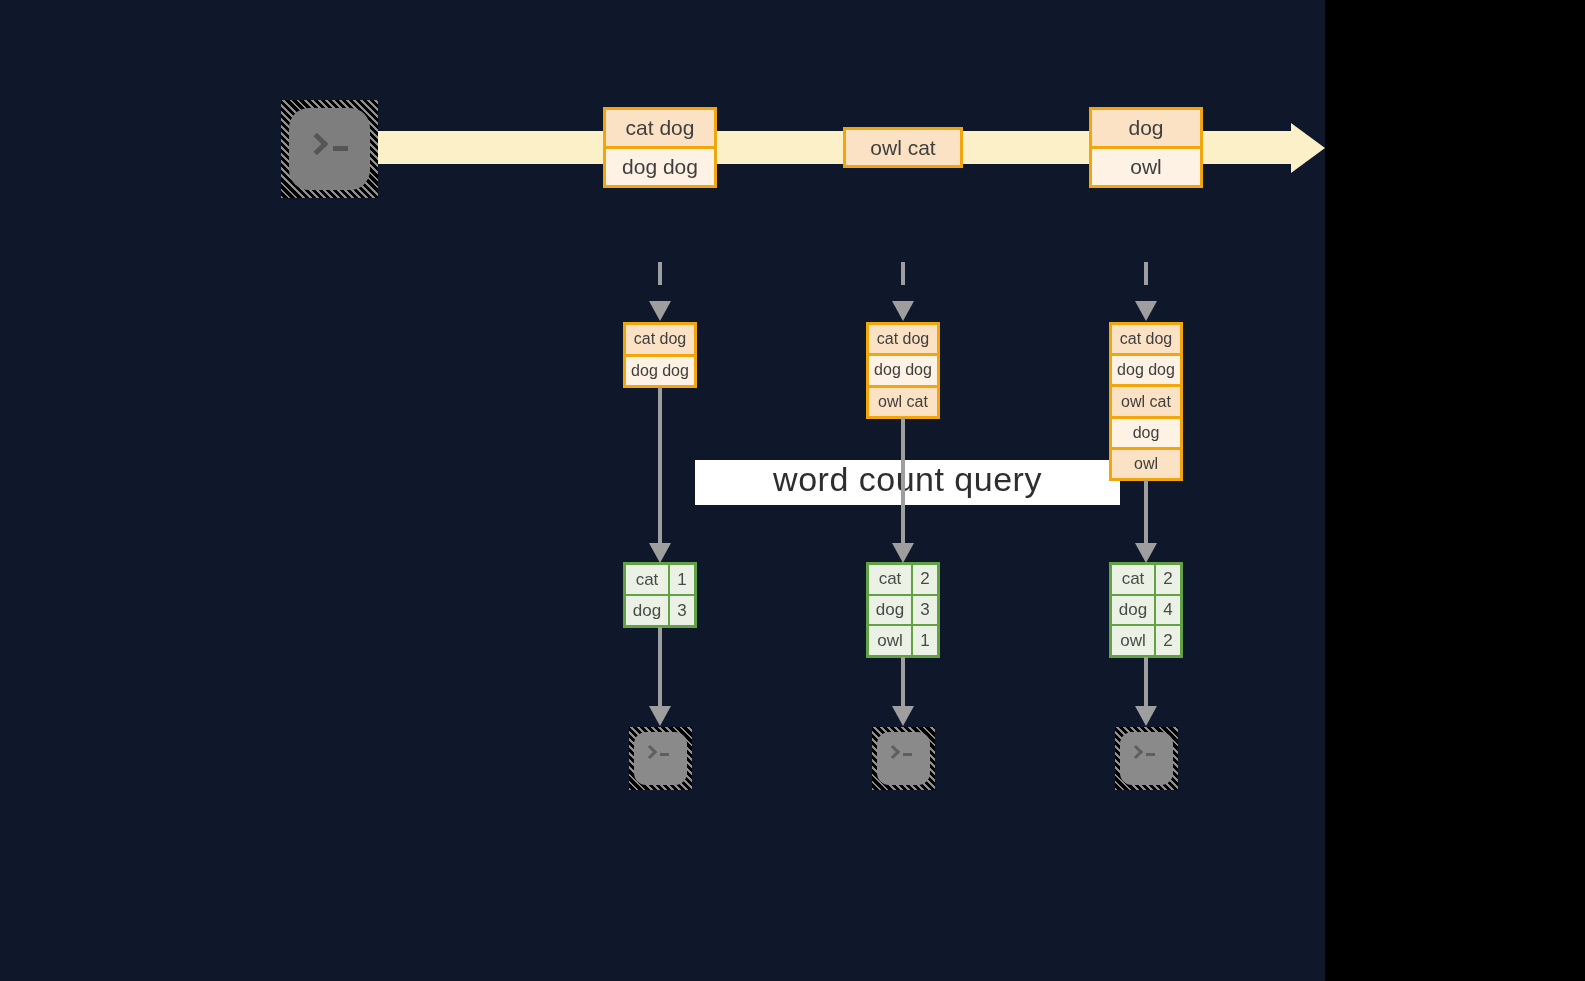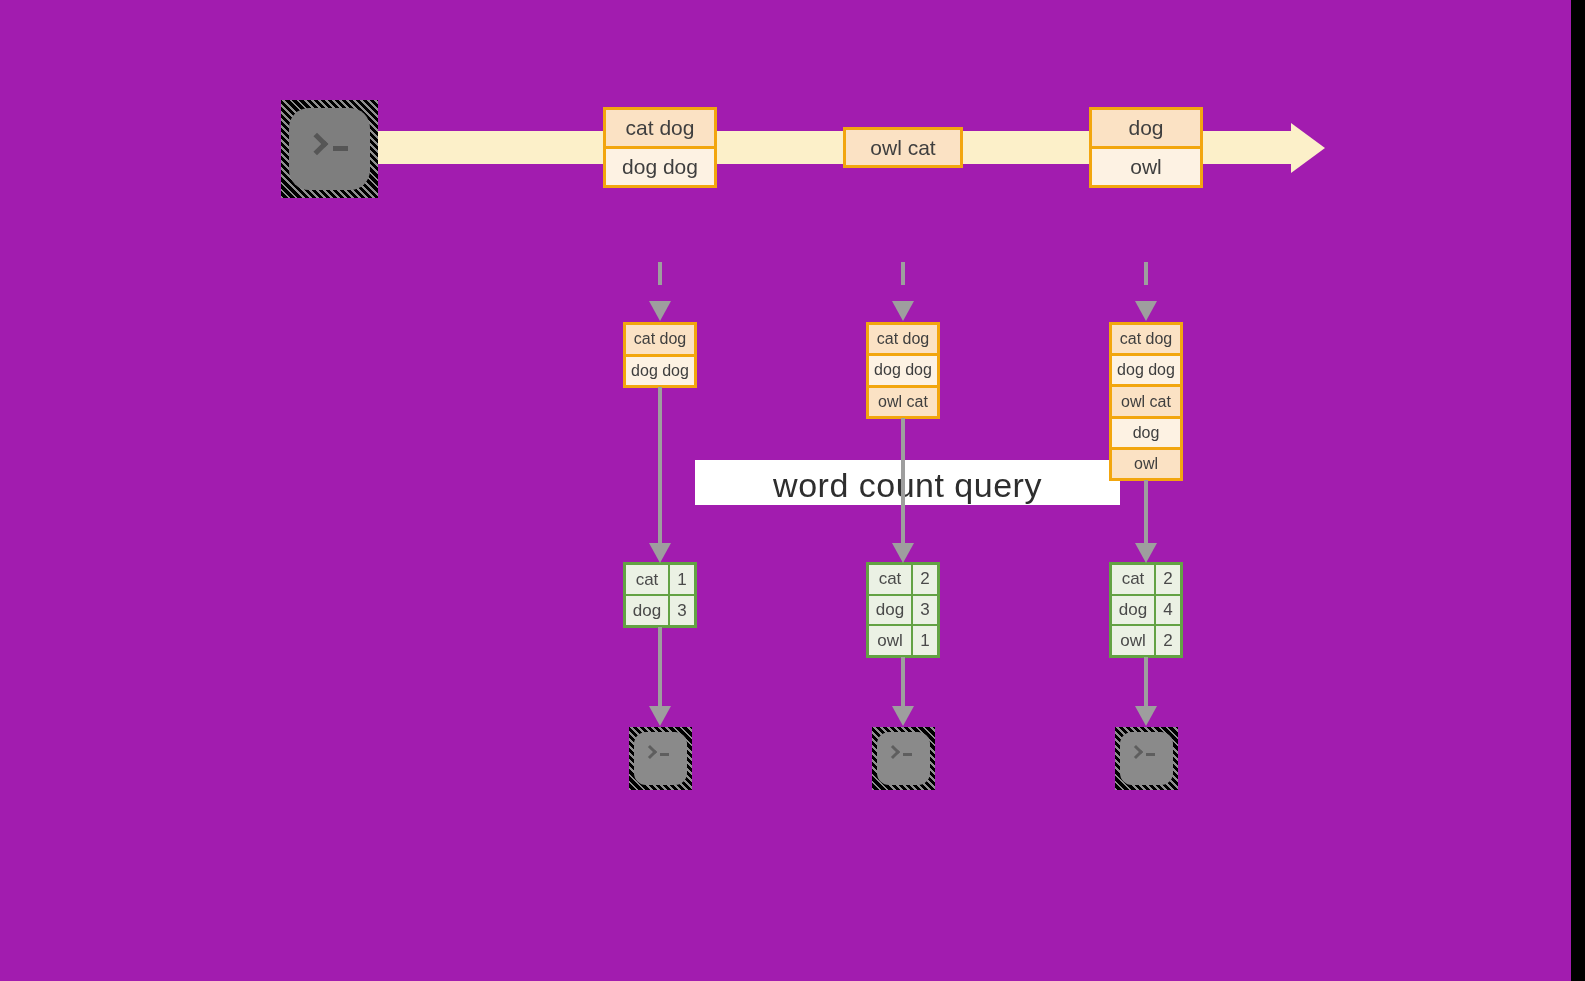--- a/index.html
+++ b/index.html
@@ -1,17 +1,17 @@
 <!DOCTYPE html>
 <html><head>
 <meta charset="utf-8">
 <style>
   html,body{margin:0;padding:0;background:#000;}
   body{font-family:"Liberation Sans","DejaVu Sans",sans-serif;}
-  #stage{position:relative;width:1571px;height:981px;background:#a21caf;overflow:hidden;}
+  #stage{position:relative;width:1325px;height:981px;background:#0f172a;overflow:hidden;}
   .abs{position:absolute;}
 
   
   .band{background:#FCF0C9;z-index:1;}
   .bandhead{width:0;height:0;border-top:25px solid transparent;border-bottom:25px solid transparent;
             border-left:34px solid #FCF0C9;z-index:1;}
 
   
   .obox{border:3px solid #F2A60E;display:flex;flex-direction:column;box-sizing:border-box;z-index:3;}
   .obox .er{flex:1;display:flex;align-items:center;justify-content:center;color:#3F3F3F;}
@@ -20,21 +20,21 @@
   .fl{background:#FDF2E3;}
   .etop .er{font-size:21px;}
   .emid .er{font-size:16px;}
 
   
   .vline{width:4px;background:#9E9E9E;z-index:4;}
   .vhead{width:0;height:0;border-left:11px solid transparent;border-right:11px solid transparent;
          border-top:20px solid #9E9E9E;z-index:4;}
 
   
-  .qband{background:#FFFFFF;z-index:2;display:flex;align-items:flex-end;justify-content:center;
+  .qband{background:#FFFFFF;z-index:2;display:flex;align-items:flex-start;justify-content:center;
          font-size:34px;font-weight:300;color:#2E2E2E;letter-spacing:0.5px;}
 
   
   .gtable{display:grid;grid-template-columns:1fr 24px;gap:2px;background:#63A244;
           border:3px solid #63A244;box-sizing:border-box;z-index:3;}
   .gtable .gc{background:#EBF1E4;display:flex;align-items:center;justify-content:center;
               color:#4A4A4A;font-size:17px;}
 
   
   .term{background:repeating-linear-gradient(45deg,#8F8F8F 0 2px,#000 2px 5px);z-index:3;}

